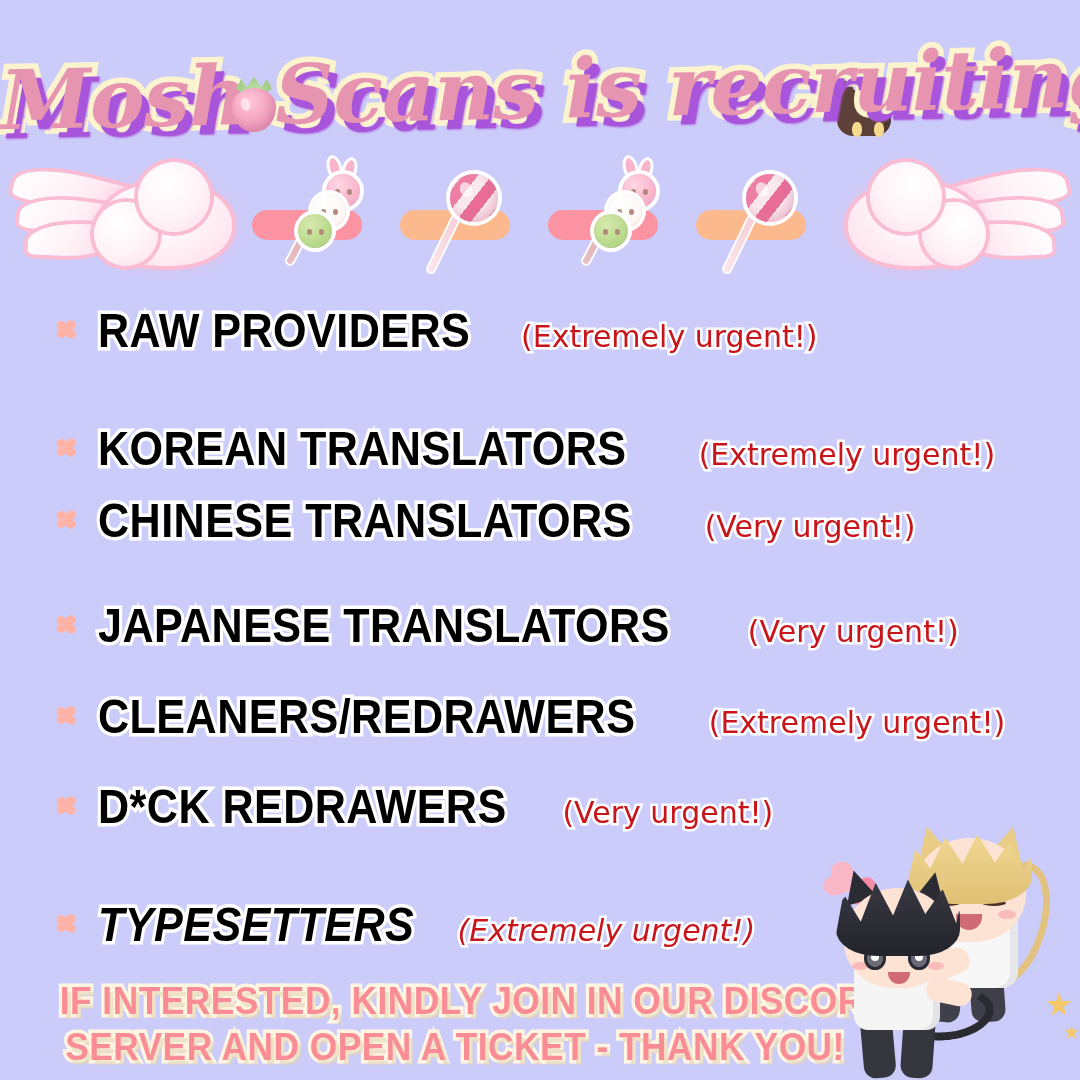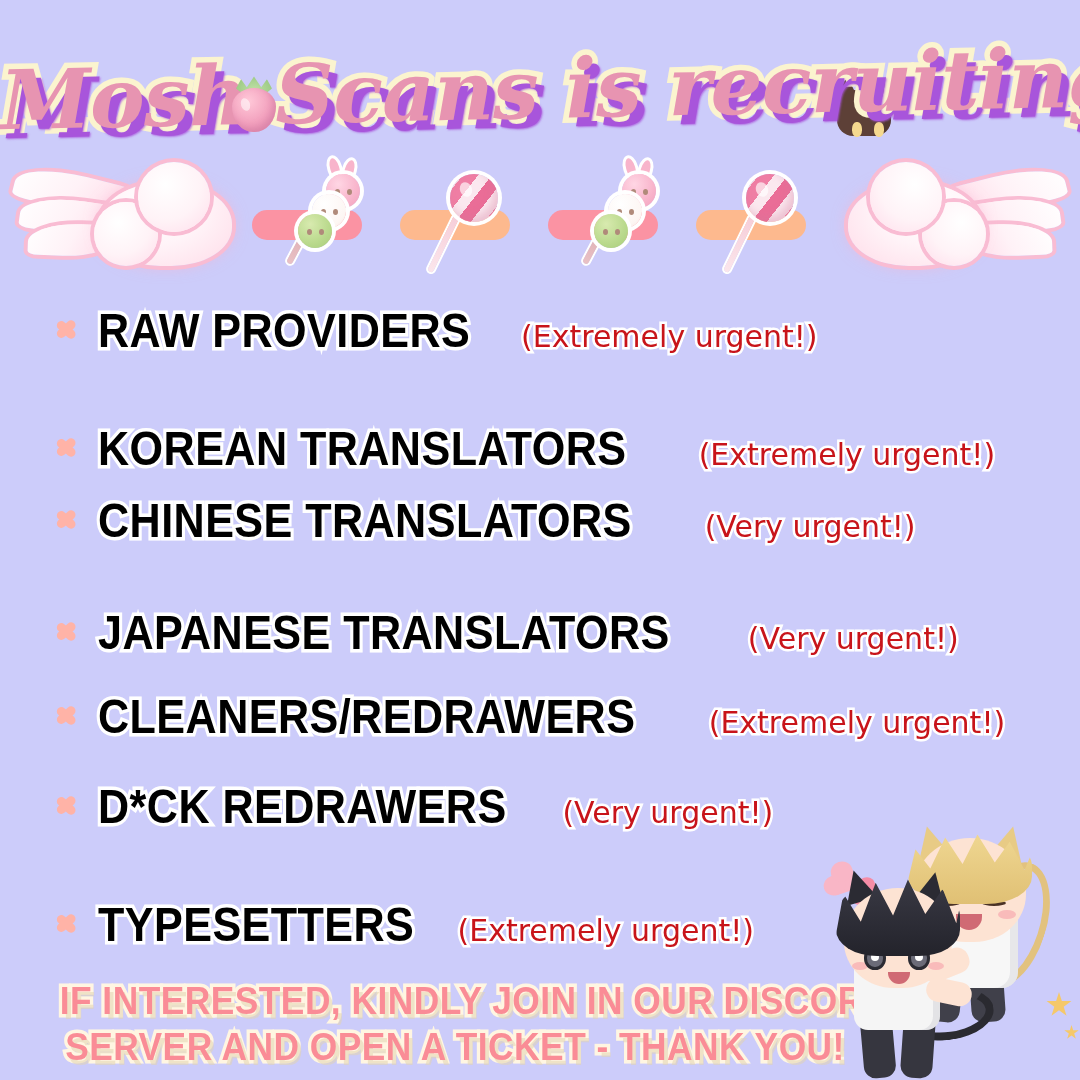--- a/index.html
+++ b/index.html
@@ -279,24 +279,24 @@
     font-size:30px;
     line-height:38px;
     color:#c8141a;
     -webkit-text-stroke:5px #ffffff;
     paint-order:stroke fill;
   }
 
   .r0 { top:6px; }
   .r1 { top:92px;margin-top:32px; }
   .r2 { top:196px; }
-  .r3 { top:308px; }
+  .r3 { top:301px; }
   .r4 { top:392px; }
   .r5 { top:482px; }
-  .r6 { top:600px; }
+  .r6 { top:600px;font-style:italic; }
 
   
   #footer {
     position:absolute;
     left:0; bottom:10px;
     width:1080px;
     text-align:center;
     padding-left:30px;
     padding-right:200px;
   }

